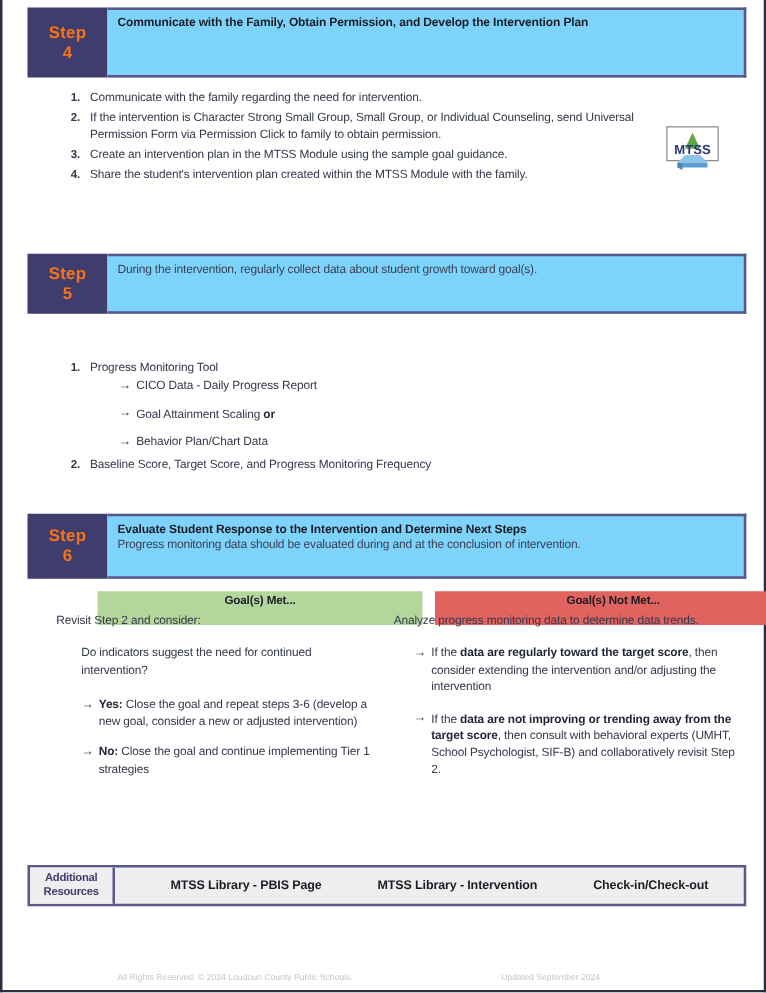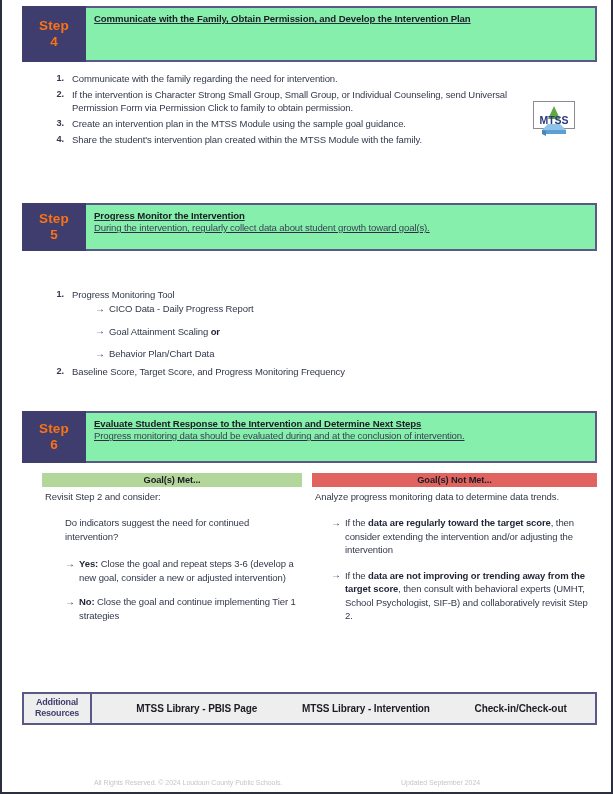--- a/index.html
+++ b/index.html
@@ -40,25 +40,24 @@
     align-items: center;
     justify-content: center;
     font-weight: bold;
     font-size: 13.5px;
     line-height: 1.15;
     letter-spacing: .2px;
   }
   .step-tab .n { font-size: 13.5px; font-weight: bold; }
   .step-head {
     flex: 1 1 auto;
-    background: #86efac;
+    background: #7dd3fc;
     border: 2px solid #5a5889;
     border-left: none;
     padding: 5px 8px 4px 8px;
-    text-decoration: underline;
   }
   .step-title {
     font-weight: bold;
     font-size: 9.6px;
     color: #1c1c24;
     line-height: 1.28;
     letter-spacing: -0.1px;
   }
   .step-sub {
     font-size: 9.6px;
@@ -111,27 +110,28 @@
     position: absolute;
     width: 42px; height: 28px;
     border: 1px solid #8b8b93;
     background: #fff;
   }
   .mtss-logo svg { display:block; }
 
   
   .banner {
     position: absolute;
-    height: 14px;
+    height: 27px;
     text-align: center;
     font-weight: bold;
     font-size: 9.3px;
     color: #1c1c24;
     line-height: 15px;
     letter-spacing: -0.1px;
+    margin-left: 36px;
   }
   .banner.green { background: #b3d79b; }
   .banner.red   { background: #e0635f; }
 
   
   .res-bar {
     position: absolute;
     display: flex;
     align-items: stretch;
     border: 2px solid #5a5889;
@@ -216,21 +216,20 @@
       <text x="20" y="21.5" font-family="'Liberation Sans',sans-serif" font-size="10.5" font-weight="bold" fill="#2b3a7a" text-anchor="middle">MTSS</text>
     </svg>
   </div>
 
   <div class="step-block" style="left:20px; top:203px; width:575px; height:48px;">
     <div class="step-tab">
       <span>Step</span>
       <span class="n">5</span>
     </div>
     <div class="step-head">
-      <div class="step-title">Progress Monitor the Intervention</div>
       <div class="step-sub">During the intervention, regularly collect data about student growth toward goal(s).</div>
     </div>
   </div>
 
 
   <div class="body-txt" style="left:48px; top:288px; width:500px;">
     <ol class="numlist">
       <li style="margin-bottom:1px;">
         <span class="num">1.</span>
         <span>Progress Monitoring Tool</span>

